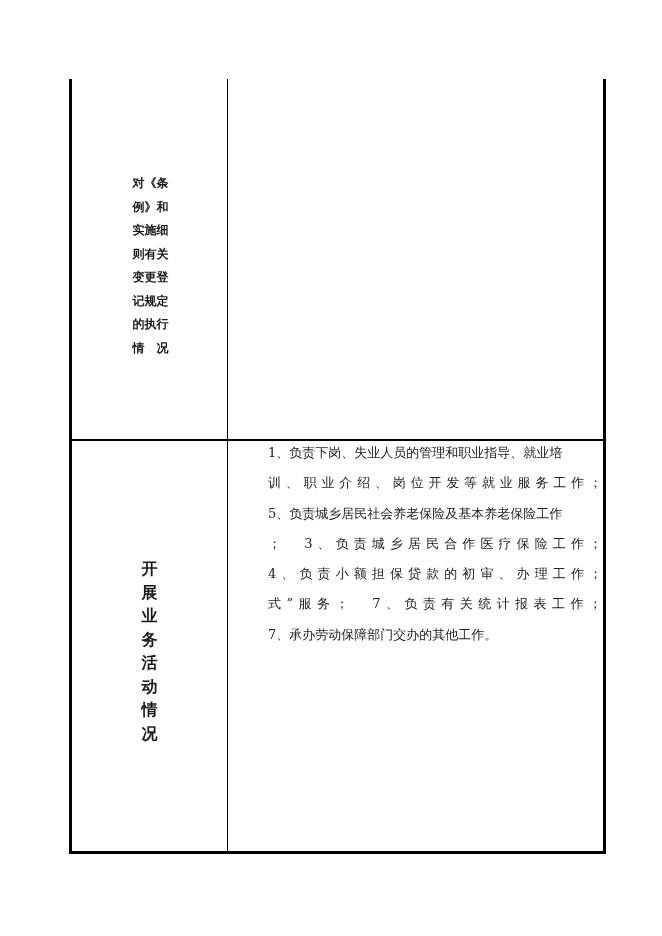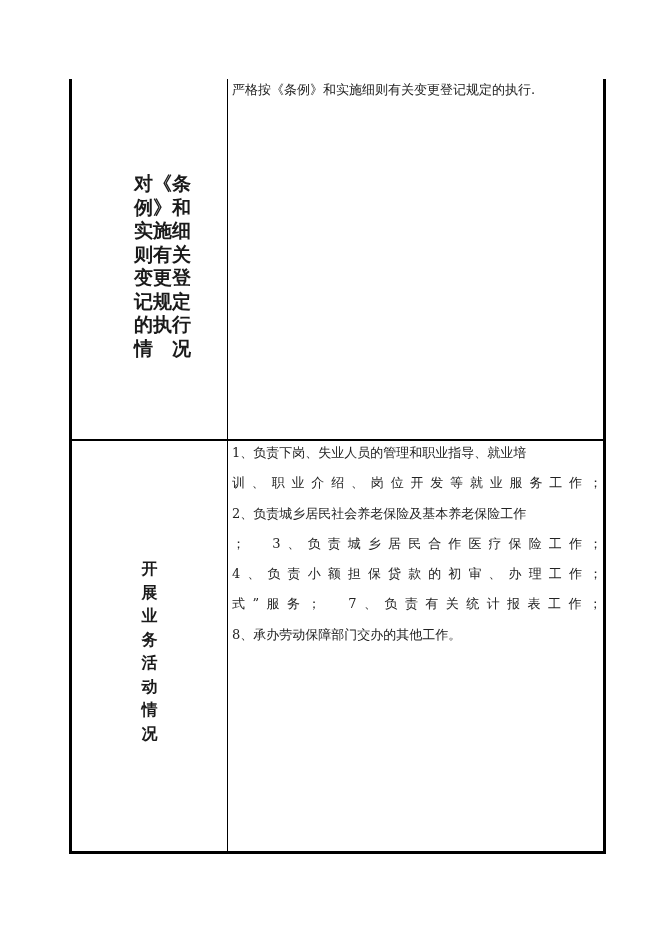--- a/index.html
+++ b/index.html
@@ -53,23 +53,23 @@
     .r1-label {
       position: absolute;
       left: 3px; top: 0;
       width: 155px; height: 360px;
       display: flex; align-items: center; justify-content: center;
     }
     .r1-label .lbl {
       width: 60px;
       font-family: "DejaVu Sans", "Liberation Sans", sans-serif;
       font-weight: bold;
-      font-size: 19px;
+      font-size: 12px;
       line-height: 23.5px;
-      text-align: center;
+      text-align: left;
       word-break: break-all;
       margin-top: 14px;
       margin-left: 26px;
     }
     .r1-label .lbl span { display: block; white-space: nowrap; }
     .r1-content {
       position: absolute;
       left: 163px; top: 1px;
       width: 370px;
       font-size: 13px;
@@ -100,20 +100,21 @@
       width: 370px;
       font-size: 13px;
       color: #222;
     }
     .r2-content .line {
       height: 30.3px;
       line-height: 20px;
       white-space: nowrap;
       display: flex;
       justify-content: space-between;
+      margin-left: 36px;
     }
     .r2-content .line.left { justify-content: flex-start; }
     .r2-content .line span.ch { display: inline-block; }
   </style>
 </head>
 <body>
 
 <div class="page">
   <div class="tbl">
     <div class="border-left"></div>
@@ -127,21 +128,20 @@
         <span>对《条</span>
         <span>例》和</span>
         <span>实施细</span>
         <span>则有关</span>
         <span>变更登</span>
         <span>记规定</span>
         <span>的执行</span>
         <span>情　况</span>
       </div>
     </div>
-    <div class="r1-content">严格按《条例》和实施细则有关变更登记规定的执行.</div>
 
     <div class="r2-label">
       <div class="lbl">
         <span>开</span>
         <span>展</span>
         <span>业</span>
         <span>务</span>
         <span>活</span>
         <span>动</span>
         <span>情</span>
@@ -164,21 +164,21 @@
           <span class="ch">发</span>
           <span class="ch">等</span>
           <span class="ch">就</span>
           <span class="ch">业</span>
           <span class="ch">服</span>
           <span class="ch">务</span>
           <span class="ch">工</span>
           <span class="ch">作</span>
           <span class="ch">；</span>
         </div>
-      <div class="line left">2、负责城乡居民社会养老保险及基本养老保险工作</div>
+      <div class="line left">5、负责城乡居民社会养老保险及基本养老保险工作</div>
       <div class="line justify">
           <span class="ch">；</span>
           <span class="ch">　</span>
           <span class="ch">3</span>
           <span class="ch">、</span>
           <span class="ch">负</span>
           <span class="ch">责</span>
           <span class="ch">城</span>
           <span class="ch">乡</span>
           <span class="ch">居</span>
@@ -228,16 +228,16 @@
           <span class="ch">有</span>
           <span class="ch">关</span>
           <span class="ch">统</span>
           <span class="ch">计</span>
           <span class="ch">报</span>
           <span class="ch">表</span>
           <span class="ch">工</span>
           <span class="ch">作</span>
           <span class="ch">；</span>
         </div>
-      <div class="line left">8、承办劳动保障部门交办的其他工作。</div>
+      <div class="line left">7、承办劳动保障部门交办的其他工作。</div>
     </div>
   </div>
 </div>
 
 </body></html>

